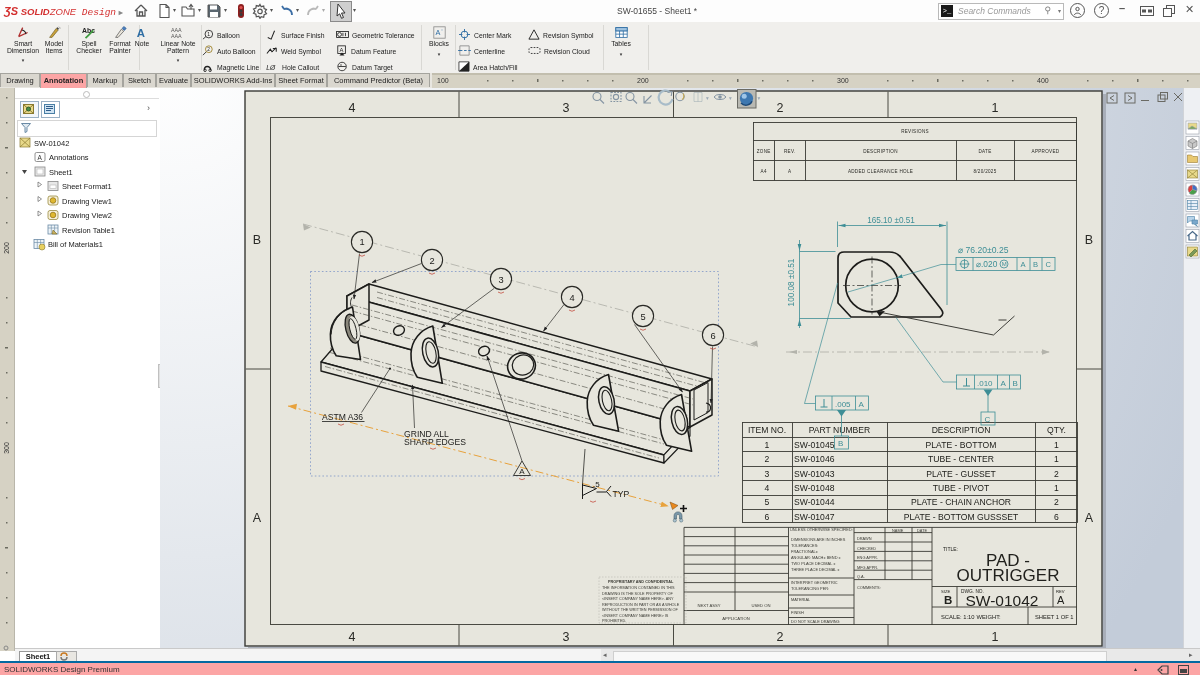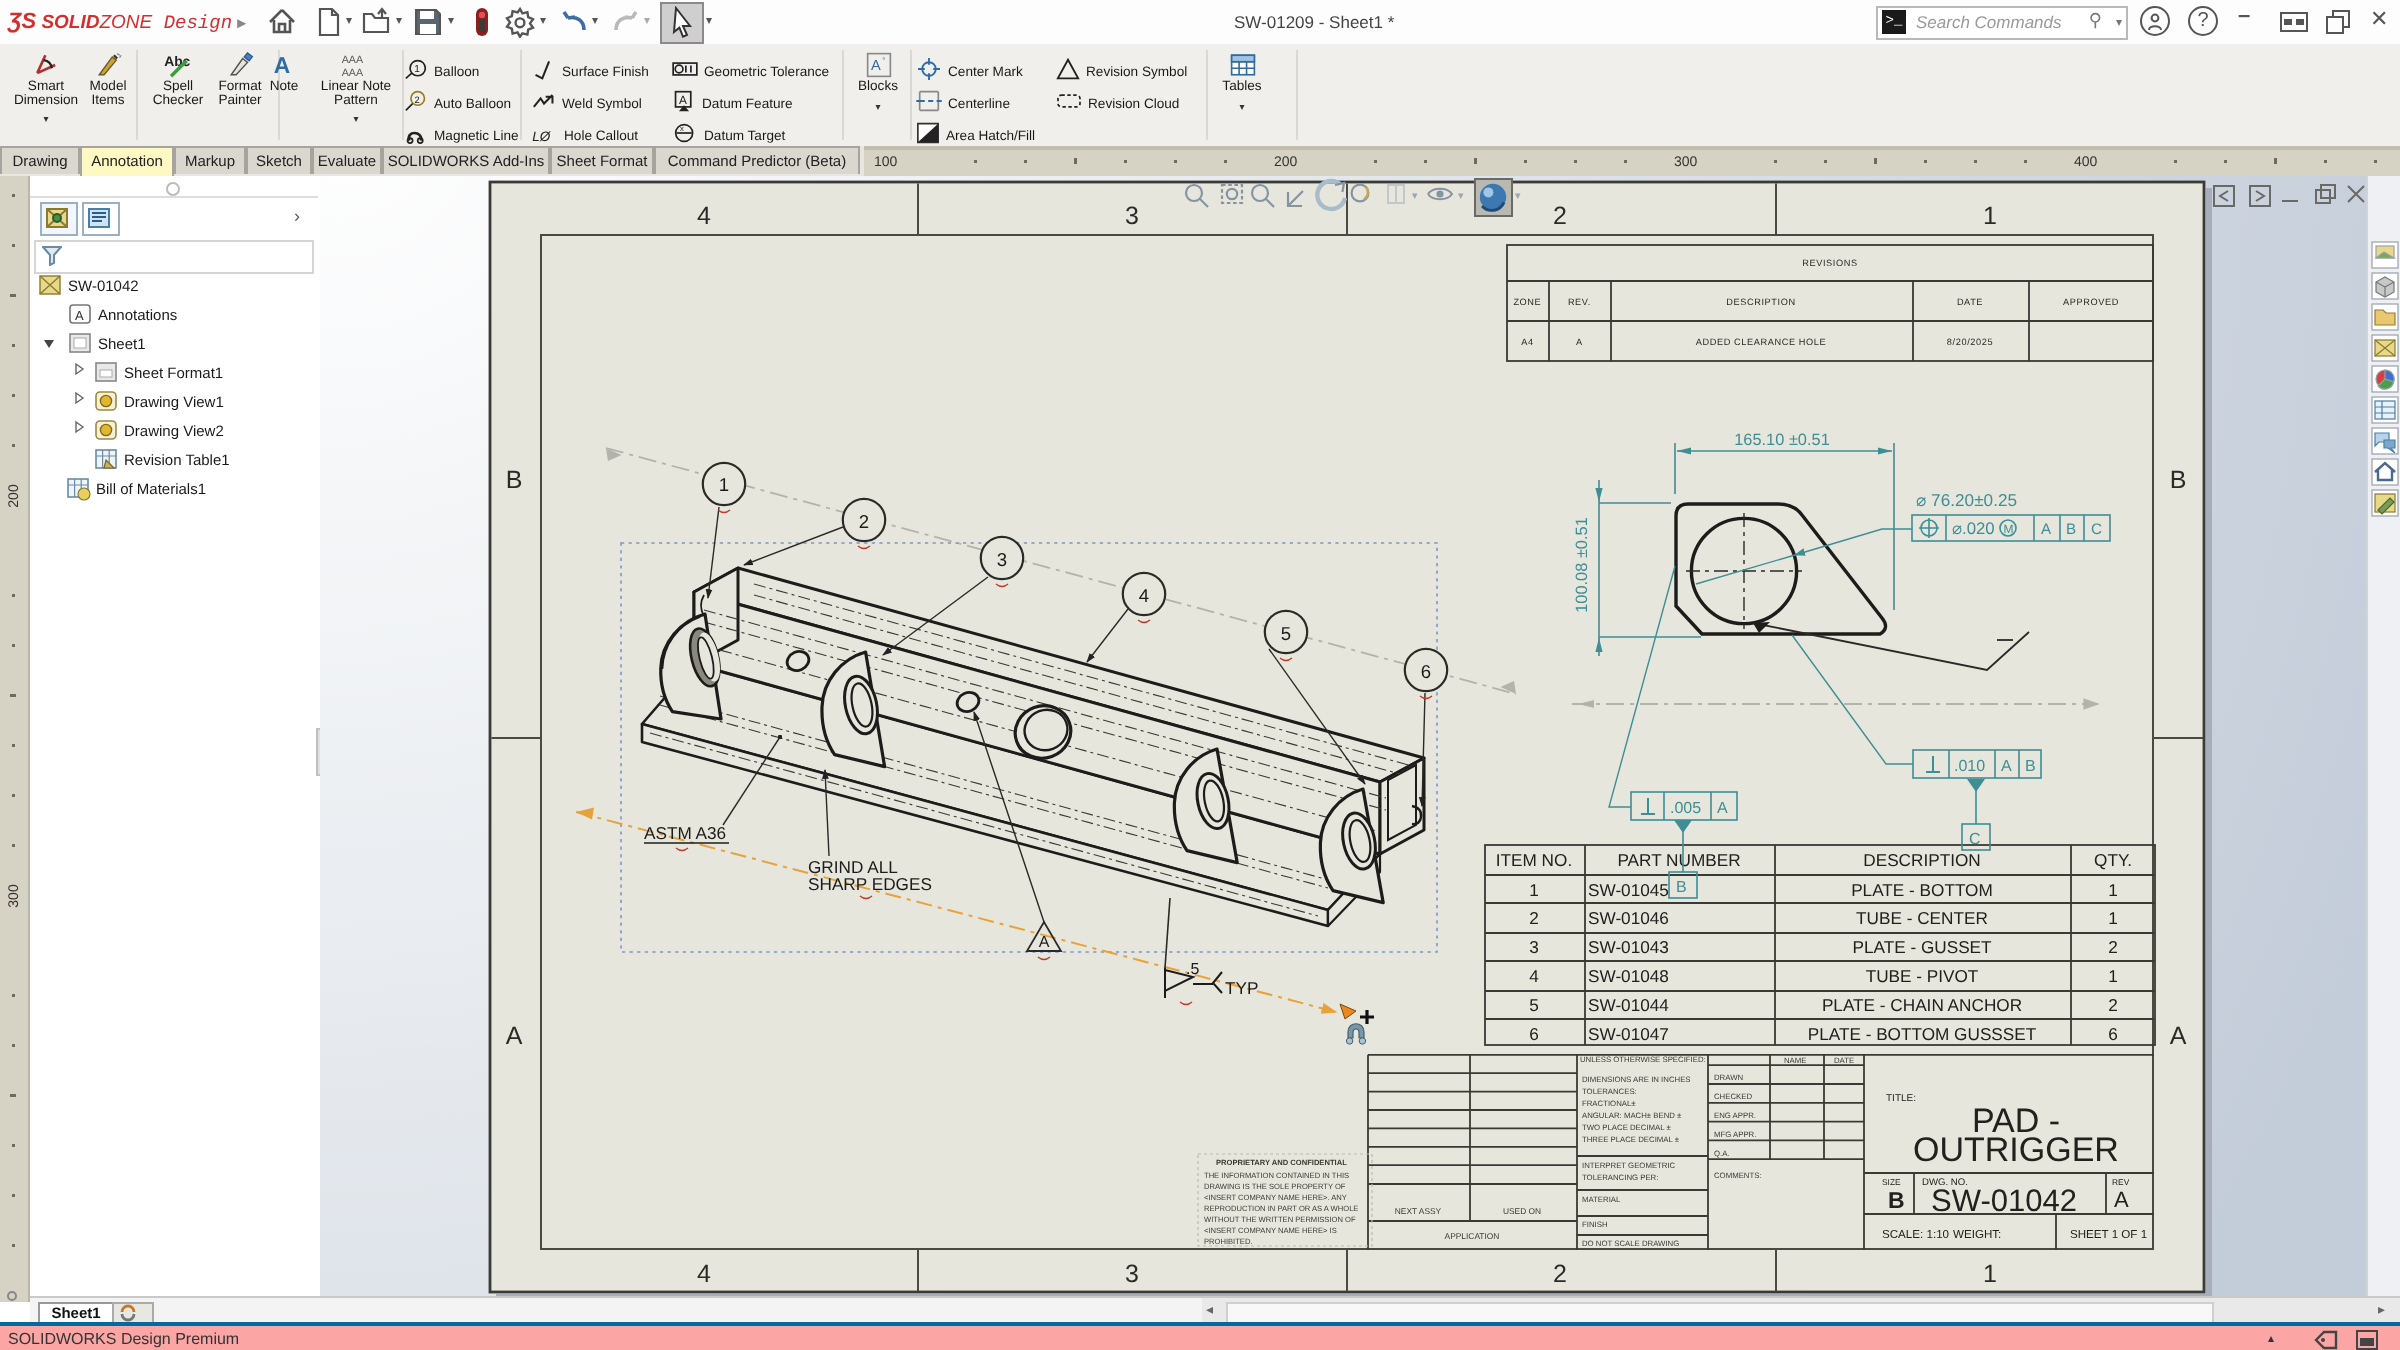--- a/index.html
+++ b/index.html
@@ -22,21 +22,21 @@
 .rsep{position:absolute;top:3px;width:1px;height:45px;background:#d9d8d4;}
 .bigbtn{position:absolute;text-align:center;font-size:6.8px;color:#1a1a1a;line-height:6.5px;}
 .bigbtn .bicon{display:block;margin:0 auto 2px auto;}
 .bigbtn .car{color:#333;font-size:5px;display:block;margin-top:3px;}
 .smallbtn{position:absolute;font-size:6.8px;color:#1a1a1a;white-space:nowrap;}
 .smallbtn svg{vertical-align:-2px;margin-right:3px;}
 
 #tabrow{left:0;top:73px;width:1200px;height:20px;background:#d6d2c4;}
 #tabs{position:absolute;left:0;top:0;height:15px;background:#e8e6e0;}
 .tab{position:absolute;top:0;height:14px;background:#dad7cf;border:1px solid #a5a49e;border-bottom:none;font-size:7.5px;color:#222;text-align:center;line-height:14px;box-sizing:border-box;}
-.tab.active{background:#fef9c3;font-weight:normal;height:15px;}
+.tab.active{background:#fca5a5;font-weight:bold;height:15px;}
 
 #vruler{left:0;top:88px;width:14px;height:563px;background:#d6d2c4;border-right:1px solid #b9b6aa;}
 
 #panel{left:15px;top:88px;width:145px;height:563px;background:#fff;border-right:1px solid #c8c8c8;}
 
 #sheettabs{left:15px;top:648px;width:586px;height:13px;background:#f4f4f4;border-top:1px solid #c9c9c9;}
 #hscroll{left:601px;top:648px;width:599px;height:13px;background:#e9e9e9;border-top:1px solid #c9c9c9;}
 #statusbar{left:0;top:661px;width:1200px;height:14px;background:#fca5a5;border-top:2px solid #0369a1;font-size:8px;color:#333;}
 
 #taskpane{left:1183px;top:88px;width:17px;height:563px;background:#eef0f3;border-left:1px solid #d0d3d8;}
@@ -80,21 +80,21 @@
   <div class="abs wbtn" style="left:296px;top:6px;font-size:6px;">▾</div>
   <svg class="abs tbico" style="left:305px;" viewBox="0 0 16 16">
       <path d="M3 12 c0-5 4-7 8-6 M11 6 l2-3 M11 6 l-3.5-.5" stroke="#b9b9b9" fill="none" stroke-width="1.8"></path>
     </svg>
   <div class="abs wbtn" style="left:322px;top:6px;font-size:6px;color:#aaa;">▾</div>
   <div class="abs" style="left:330px;top:1px;width:20px;height:19px;background:#cfcfcf;border:1px solid #8a8a8a;"></div>
   <svg class="abs tbico" style="left:333px;top:3px;" viewBox="0 0 16 16">
       <path d="M5 1 L12 10 L8.5 10 L10.5 14.5 L8.5 15.3 L6.7 10.8 L4 13 Z" fill="#fff" stroke="#333" stroke-width="1"></path>
     </svg>
   <div class="abs wbtn" style="left:353px;top:6px;font-size:6px;">▾</div>
-  <div id="doctitle" class="abs">SW-01209 - Sheet1 *</div>
+  <div id="doctitle" class="abs">SW-01655 - Sheet1 *</div>
   <div id="searchbox" class="abs">
       <div class="sicon">&gt;_</div>
       <div class="stext">Search Commands</div>
       <div class="smag">⚲</div>
       <div class="scar">▾</div>
     </div>
   <div class="abs" style="left:1070px;top:3px;width:15px;height:15px;border:1.2px solid #555;border-radius:50%;box-sizing:border-box;"></div>
   <svg class="abs" style="left:1073px;top:6px;" width="9" height="9" viewBox="0 0 9 9">
       <circle cx="4.5" cy="3" r="1.7" fill="none" stroke="#555" stroke-width="1"></circle>
       <path d="M1.5 9 c0-2.5 6-2.5 6 0" fill="none" stroke="#555" stroke-width="1"></path>

